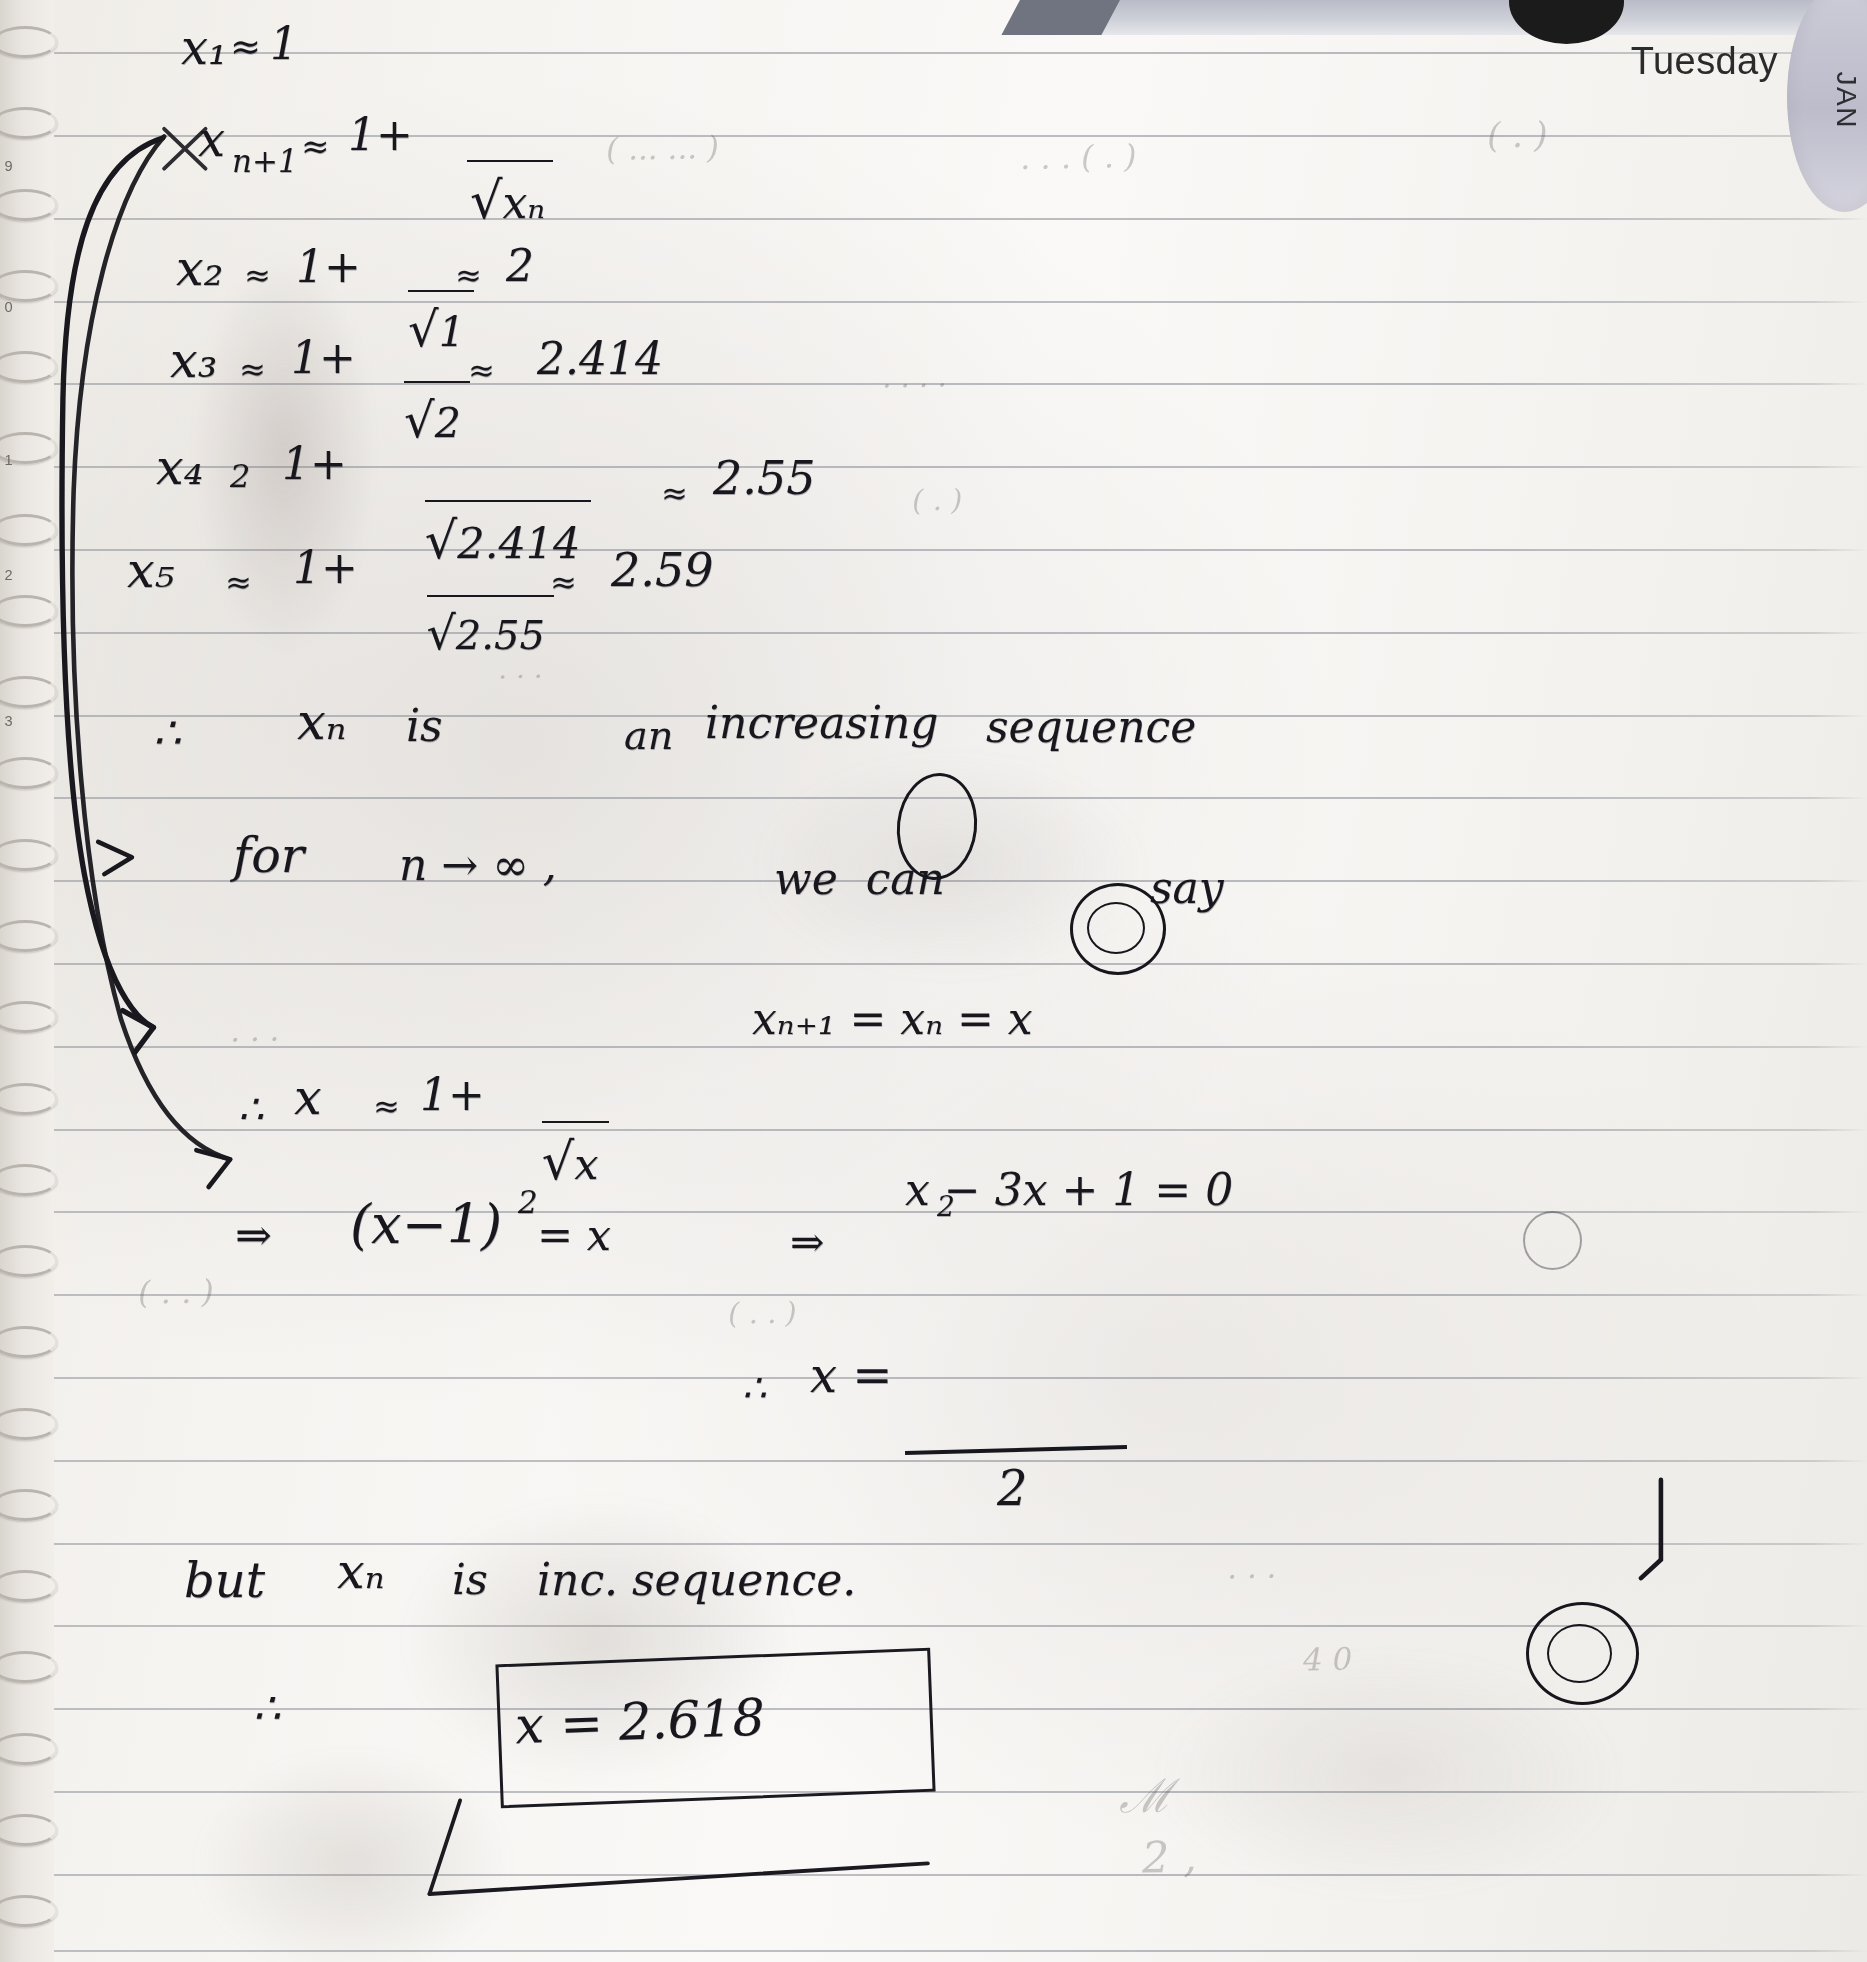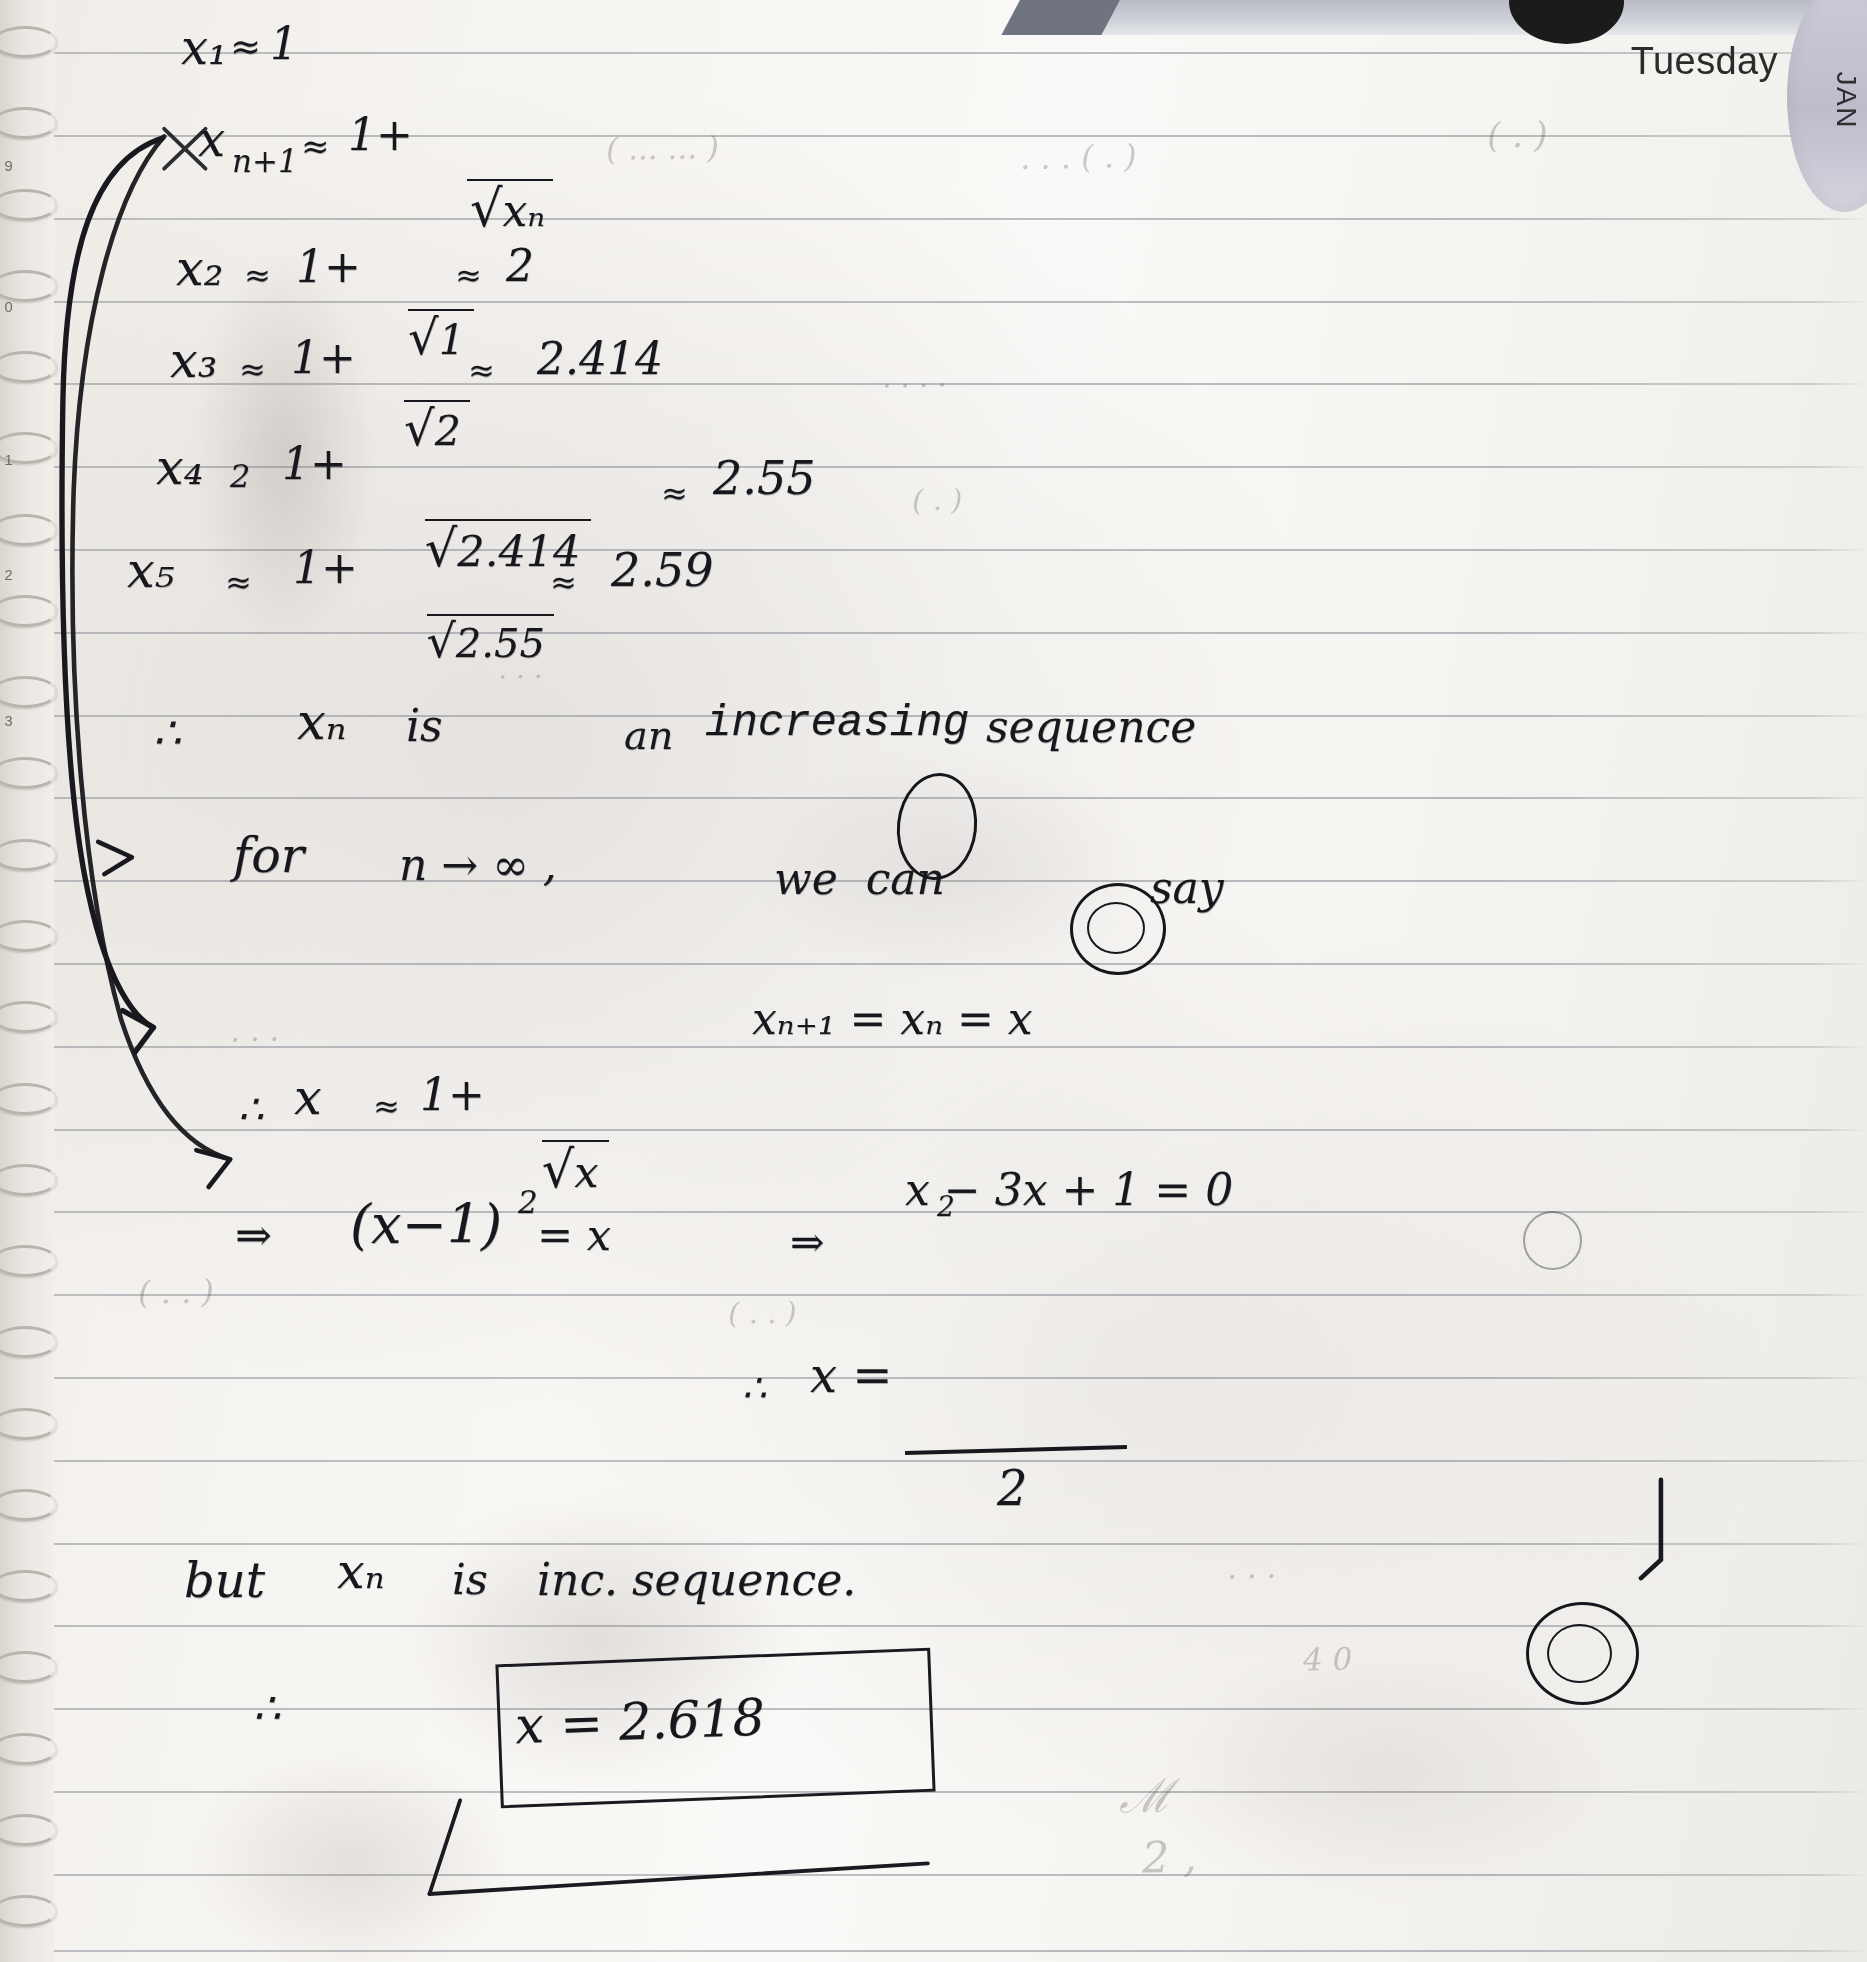--- a/index.html
+++ b/index.html
@@ -140,23 +140,22 @@
     font-family: "DejaVu Serif", serif;
     font-style: italic;
     white-space: pre;
     line-height: 1;
     text-shadow: 0.5px 0.5px 0 rgba(30,30,40,0.32);
   }
 
   
   .rad {
     border-top: 2.3px solid #17171d;
-    padding-top: 2px;
+    padding-top: 13px;
     display: inline-block;
-    margin-top: 19px;
   }
 
   
   .answer-box {
     position: absolute;
     border: 3.8px solid #1a1a20;
     transform: rotate(-2.2deg);
   }
 
   
@@ -310,21 +309,21 @@
   <div class="hw" style="left:368px; top:549px; font-size:46px;">
     <span class="rad" style="padding-right:9.2px;">√<span style="font-size:40px;">2.55</span></span>
   </div>
   <div class="hw" style="left:550px; top:566px; font-size:32px;">≈</div>
   <div class="hw" style="left:603px; top:547px; font-size:46px;margin-left:8px;">2.59</div>
 
   <div class="hw" style="left:153px; top:711px; font-size:44px;">∴</div>
   <div class="hw" style="left:297px; top:696px; font-size:51px;">xₙ</div>
   <div class="hw" style="left:406px; top:704px; font-size:44px;">is</div>
   <div class="hw" style="left:624px; top:715px; font-size:40px;">an</div>
-  <div class="hw" style="left:705px; top:701px; font-size:44px;font-family:Liberation Mono, monospace;">increasing</div>
+  <div class="hw" style="left:705px; top:701px; font-size:44px;">increasing</div>
   <div class="hw" style="left:986px; top:705px; font-size:44px;">sequence</div>
 
   <div class="hw" style="left:233px; top:831px; font-size:49px;">for</div>
   <div class="hw" style="left:399px; top:843px; font-size:44px;">n → ∞ ,</div>
   <div class="hw" style="left:774px; top:857px; font-size:44px;">we  can</div>
   <div class="hw" style="left:1150px; top:866px; font-size:44px;">say</div>
 
   <div class="hw" style="left:752px; top:997px; font-size:44px;">xₙ₊₁ = xₙ = x</div>
 
   <div class="hw" style="left:238px; top:1089px; font-size:40px;">∴</div>

